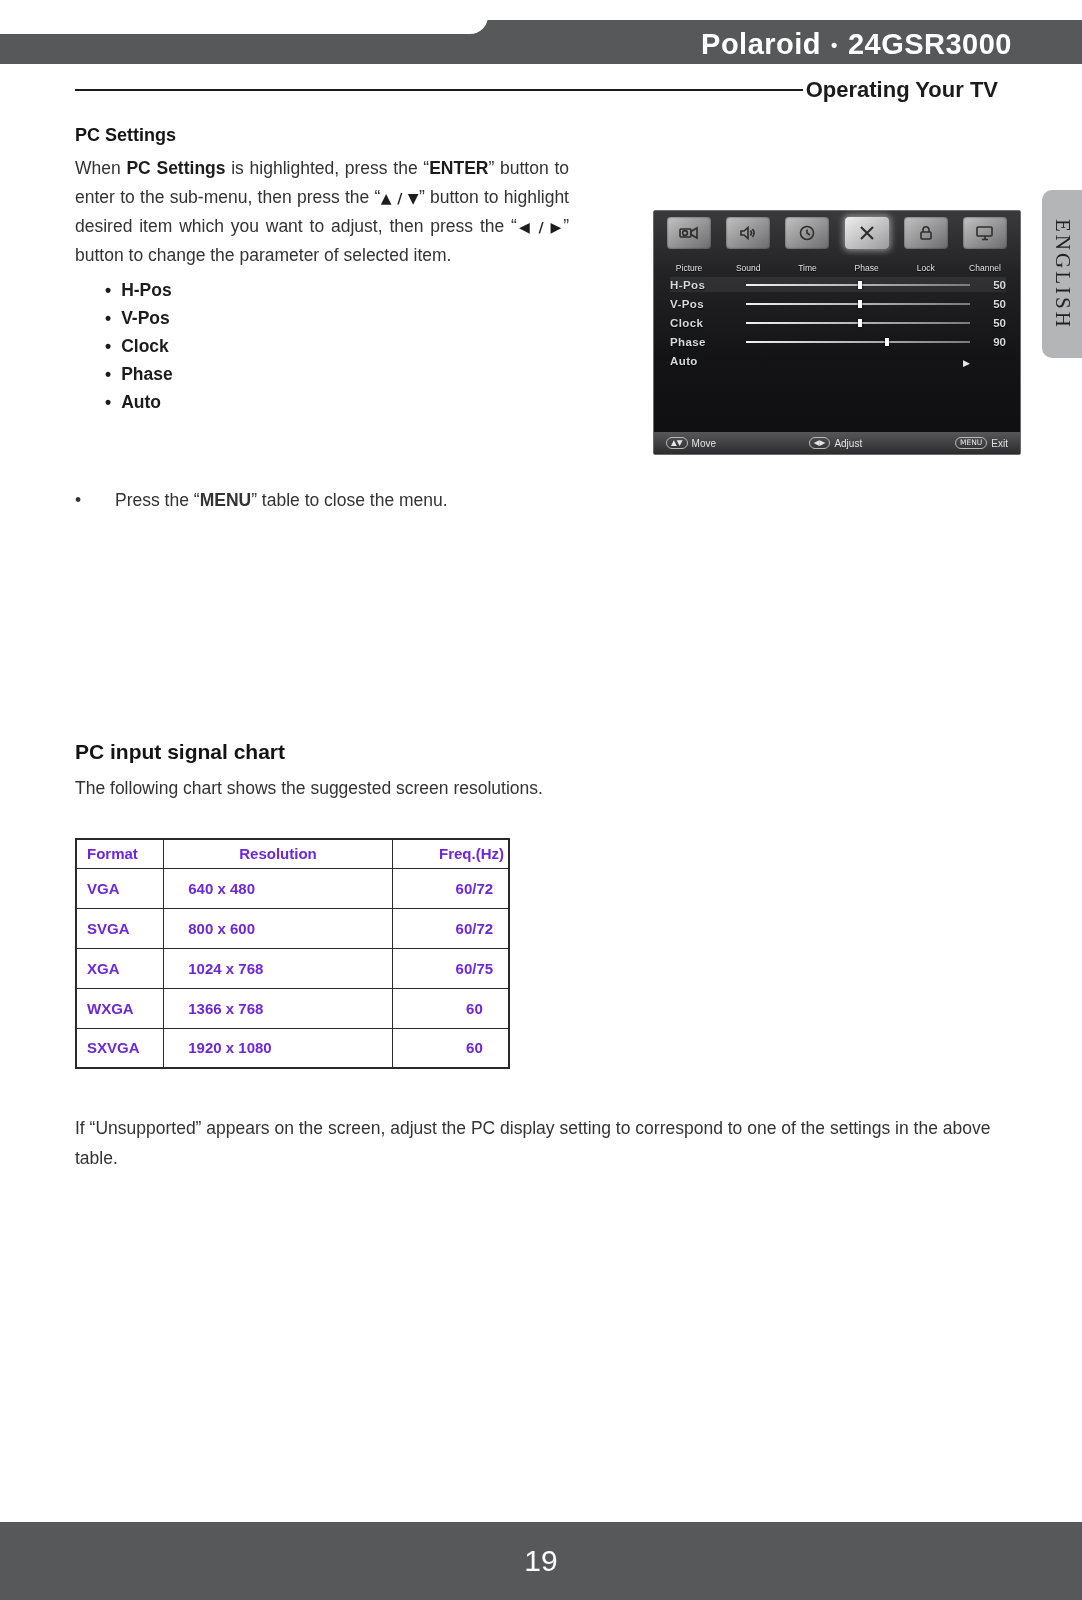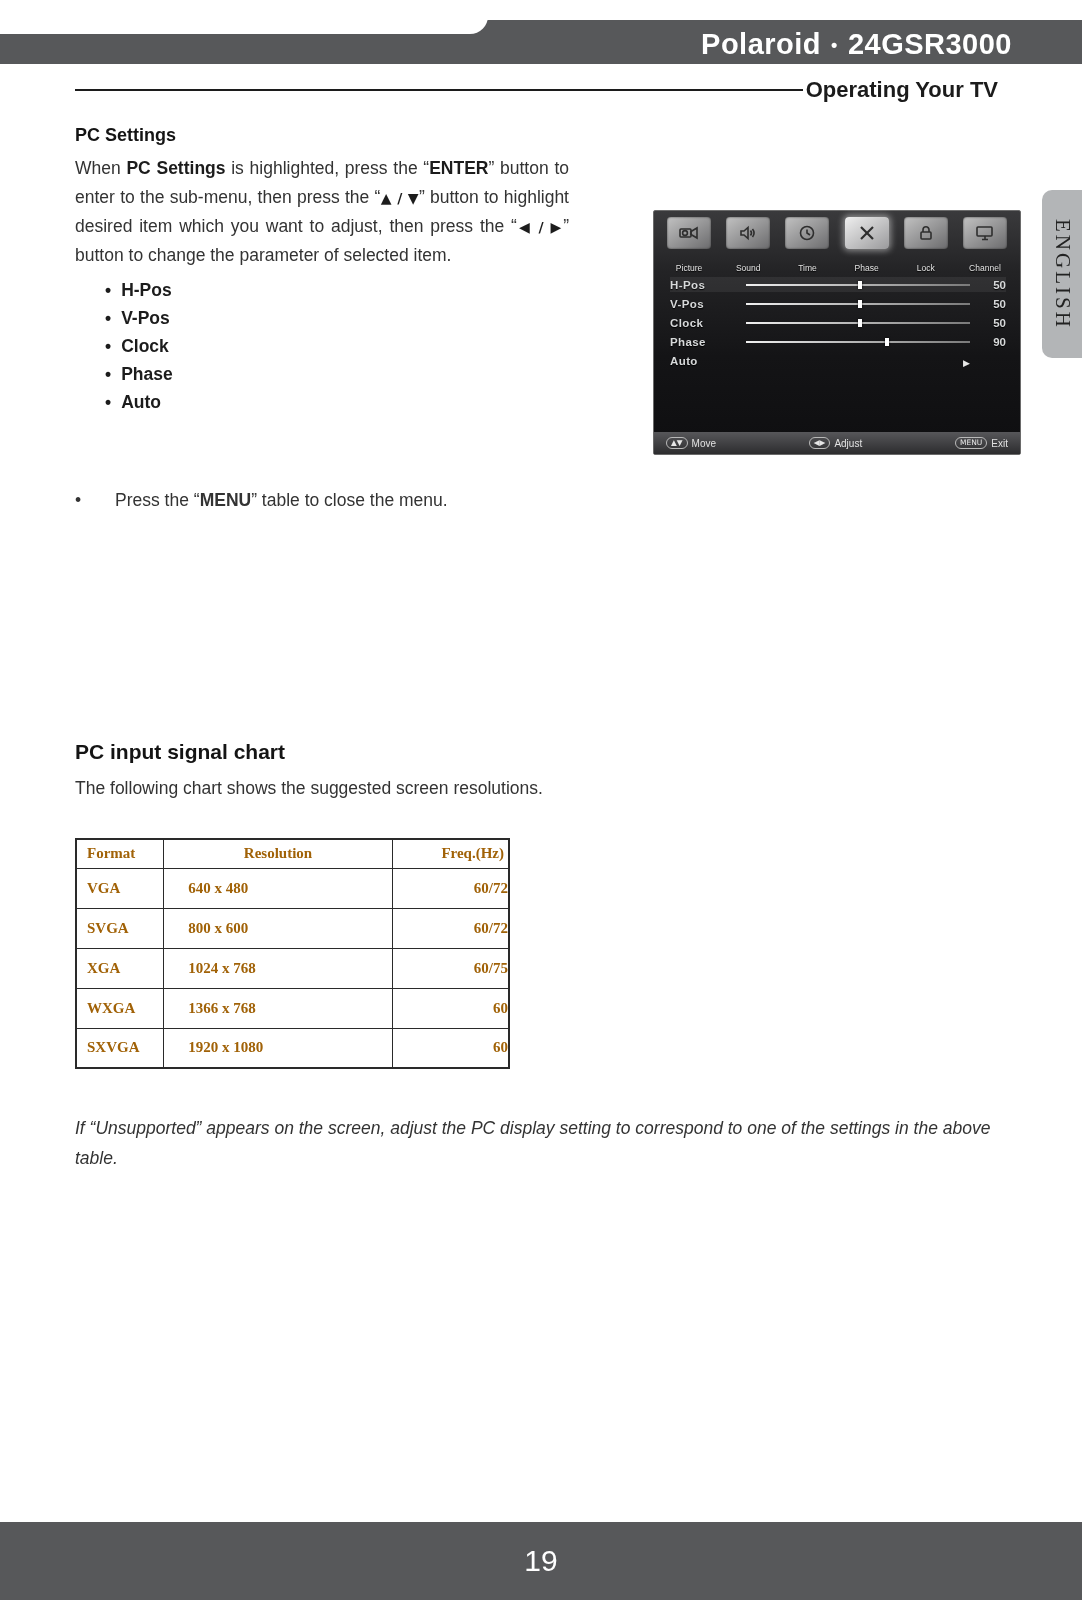--- a/index.html
+++ b/index.html
@@ -114,34 +114,34 @@
   
   .chart-block { position:absolute; left:75px; top:740px; width:940px; }
   .chart-block h2 { font-size:21px; color:#141414; margin-bottom:14px; }
   .chart-block .sub { font-size:17.5px; color:#333; }
 
   table.sig {
     position:absolute; left:75px; top:838px; width:435px;
     border-collapse:collapse; border:2px solid #2a2a2a;
   }
   table.sig th, table.sig td {
-    border:1px solid #2a2a2a; font-size:15px; font-weight:bold; color:#a16207;font-family:Liberation Serif, serif;
+    border:1px solid #2a2a2a; font-size:15px; font-weight:bold; color:#6d28d9;
   }
   table.sig th { height:29px; }
   table.sig td { height:40px; vertical-align:middle; }
   .c-format { width:88px; text-align:left; padding-left:10px; }
   .c-res    { width:230px; text-align:left; padding-left:24px; }
-  .c-freq   { width:117px; text-align:right; padding-left:48px; }
+  .c-freq   { width:117px; text-align:center; padding-left:48px; }
   th.c-format { text-align:left; padding-left:10px; }
   th.c-res { text-align:center; padding-left:0; }
   th.c-freq { text-align:right; padding-right:4px; padding-left:0; }
 
   .note {
     position:absolute; left:75px; top:1114px; width:916px;
-    font-size:17.5px; color:#333; line-height:1.7;font-style:italic;
+    font-size:17.5px; color:#333; line-height:1.7;
   }
 
   
   .bottom-bar {
     position:absolute; left:0; top:1522px; width:1082px; height:78px;
     background:#57585a; display:flex; align-items:center; justify-content:center;
   }
   .bottom-bar .pnum { color:#ffffff; font-size:30px; }
 </style>
 </head>

